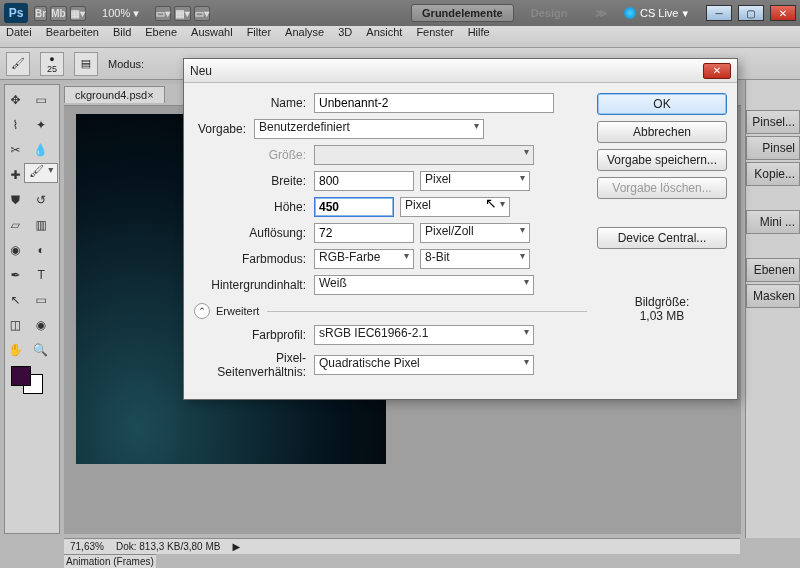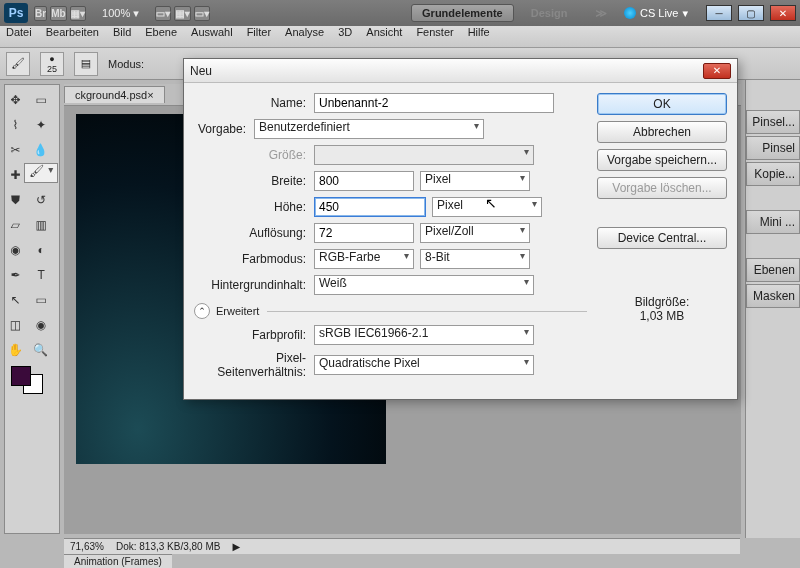--- a/index.html
+++ b/index.html
@@ -39,21 +39,21 @@
 .doc-area { flex:1; background:#9f9f9f; margin:4px; position:relative; }
 .doc-tabs { height:22px; background:#bdbdbd; border-bottom:1px solid #8a8a8a; display:flex; align-items:center; }
 .doc-tab { background:#d9d9d9; border:1px solid #8a8a8a; border-bottom:none; padding:2px 10px; font-size:11px; display:flex; align-items:center; }
 .canvas { position:absolute; top:30px; left:12px; width:310px; height:350px; background:radial-gradient(ellipse at 20% 90%, #1c4b55, #04131d 55%, #000 90%); }
 
 .right-panels { width:55px; background:#cfcfcf; border-left:1px solid #8a8a8a; display:flex; flex-direction:column; gap:2px; padding-top:30px; }
 .panel-tab { background:linear-gradient(#d8d8d8,#c2c2c2); border:1px solid #8a8a8a; padding:4px 4px; font-size:12px; text-align:right; }
 
 
 .statusbar { position:absolute; bottom:14px; left:64px; right:60px; height:16px; background:#d9d9d9; border-top:1px solid #8a8a8a; display:flex; align-items:center; font-size:10px; padding:0 6px; gap:12px; }
-.anim-tab { position:absolute; bottom:0; left:64px; height:14px; background:#d9d9d9; border-top:1px solid #8a8a8a; font-size:10px; padding:0 10px; display:flex; align-items:center; }
+.anim-tab { position:absolute; bottom:0; left:64px; height:14px; background:#d9d9d9; border-top:1px solid #8a8a8a; font-size:10px; padding:0 2px; display:flex; align-items:center; }
 
 
 .dialog { position:absolute; left:183px; top:58px; width:555px; background:#f0f0f0; border:1px solid #6a6a6a; box-shadow:3px 3px 10px rgba(0,0,0,0.3); }
 .dlg-title { height:24px; background:linear-gradient(#fdfdfd,#e3e3e3); border-bottom:1px solid #bcbcbc; display:flex; align-items:center; padding:0 6px; font-size:12px; }
 .dlg-title .spacer{flex:1;}
 .dlg-close { width:28px; height:16px; background:linear-gradient(#e26a5a,#c13020); color:#fff; display:flex; align-items:center; justify-content:center; border:1px solid #7a1a10; border-radius:2px; font-size:10px; }
 .dlg-body { padding:10px 10px 14px 10px; display:flex; }
 .dlg-left { flex:1; }
 .dlg-right { width:140px; padding-left:10px; display:flex; flex-direction:column; gap:6px; }
 
@@ -209,21 +209,21 @@
       <div class="row">
         <div class="lbl">Breite:</div>
         <input class="inp" style="width: 100px;" value="800">
         <div style="width:6px"></div>
         <div class="sel" style="width:110px">
             <span>Pixel</span>
           </div>
       </div>
       <div class="row">
         <div class="lbl">Höhe:</div>
-        <input class="inp" style="width: 112px; border-color: rgb(59, 125, 216); box-shadow: rgb(138, 184, 234) 0px 0px 0px 1px inset;" value="450">
+        <input class="inp" style="width: 80px; border-color: rgb(59, 125, 216); box-shadow: rgb(138, 184, 234) 0px 0px 0px 1px inset; font-weight: bold;" value="450">
         <div style="width:6px"></div>
         <div class="sel" style="width:110px">
             <span>Pixel</span>
           </div>
       </div>
       <div class="row">
         <div class="lbl">Auflösung:</div>
         <input class="inp" style="width: 100px;" value="72">
         <div style="width:6px"></div>
         <div class="sel" style="width:110px">

